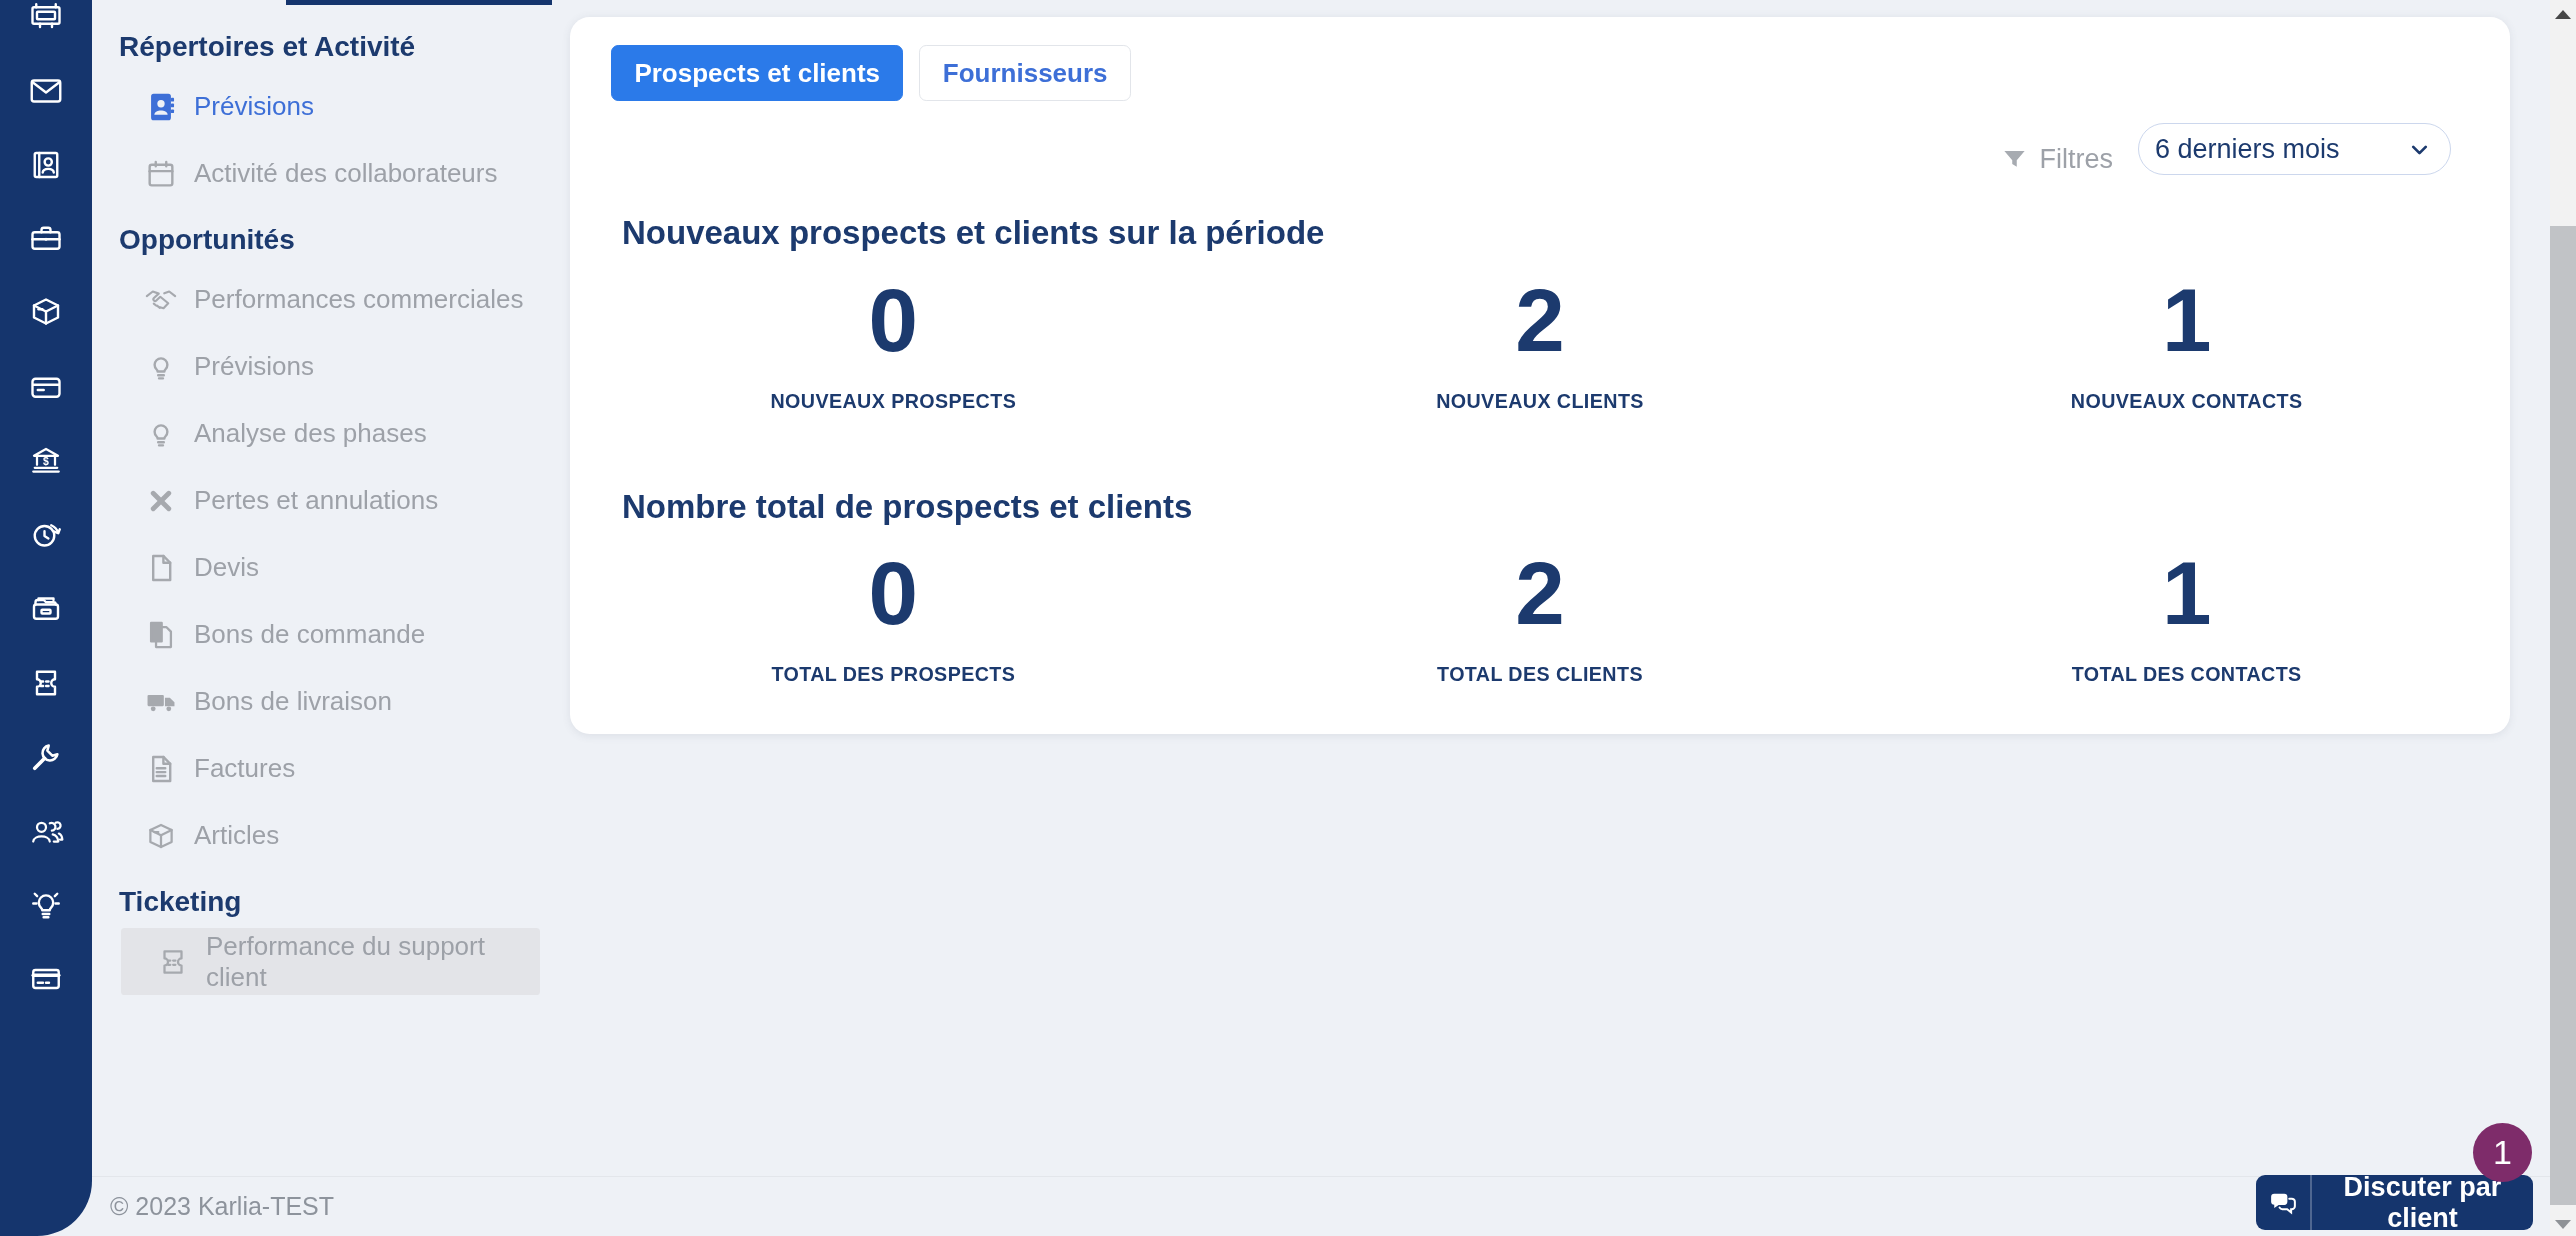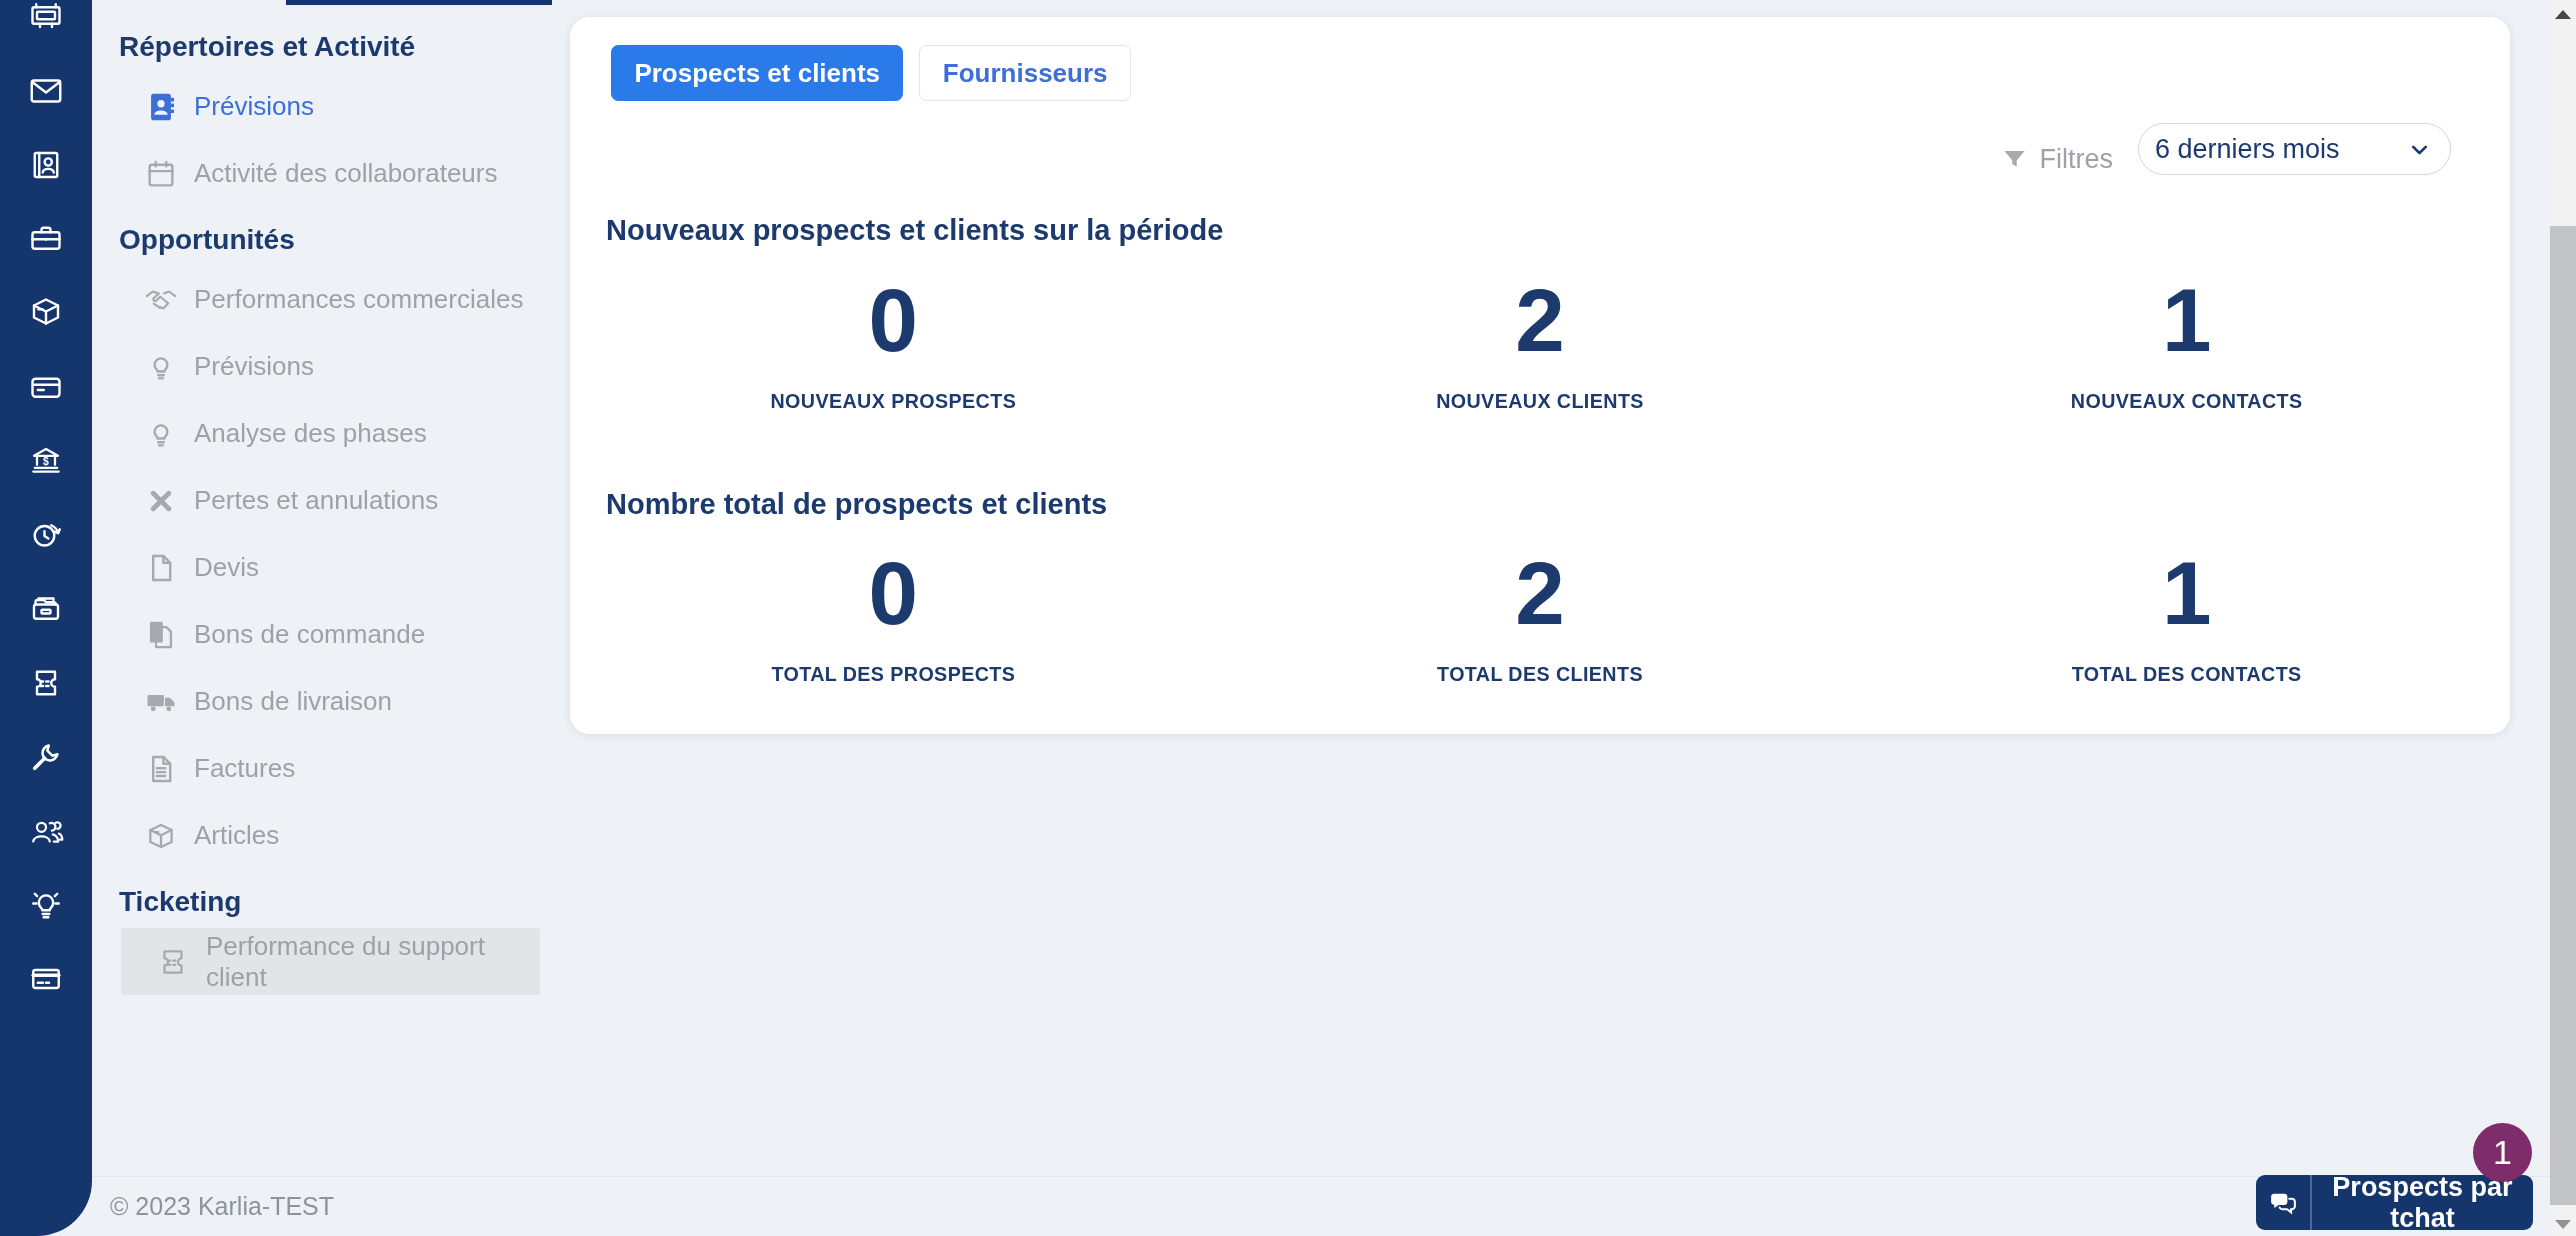--- a/index.html
+++ b/index.html
@@ -38,21 +38,21 @@
 
   .filter-row { position:absolute; top:104px; right:59px; height:54px; display:flex; align-items:flex-end; gap:25px; }
   .filters-chip { display:flex; align-items:center; gap:11.6px; color:#9da1a8; }
   .filters-chip svg { width:27px; height:27px; color:#a7abb1; }
   .filter-label { font-size:27px; }
   .period-select { width:313px; height:52px; border:1.8px solid #ccd7ed; border-radius:26px; background:#fff;
                    display:flex; align-items:center; justify-content:space-between; padding:0 18px 0 16px;
                    font-size:27px; color:#1c3a6e; cursor:pointer; }
   .period-select .chev svg { width:25px; height:25px; color:#1c3a6e; display:block; }
 
-  .sec-title { position:absolute; left:36px; font-size:29px; font-weight:bold; color:#1c3a6e; }
+  .sec-title { position:absolute; left:52px; font-size:33px; font-weight:bold; color:#1c3a6e; }
   .t0 { top:197px; } .t1 { top:471px; }
   .stat-row { position:absolute; left:0; width:100%; display:flex; }
   .r0 { top:259px; } .r1 { top:532px; }
   .stat-col { flex:1; text-align:center; }
   .stat-value { font-size:89px; font-weight:bold; color:#1c3a6e; line-height:1; }
   .stat-label { margin-top:25px; font-size:19.7px; font-weight:bold; color:#1c3a6e; letter-spacing:0.4px; }
 
   
   .footer { position:absolute; left:92px; right:26px; top:1176px; bottom:0; border-top:1.8px solid #e3e6eb;
             display:flex; align-items:center; padding-left:18px; font-size:25px; color:#8d939c; z-index:1; }
@@ -378,21 +378,21 @@
 </footer>
 
 <button class="chat-btn">
   <span class="chat-ic">
     <svg viewBox="0 0 24 24" fill="currentColor">
         <path d="M2.5 7A2.5 2.5 0 0 1 5 4.5h8A2.5 2.5 0 0 1 15.5 7v4a2.5 2.5 0 0 1-2.5 2.5H8.5L5 16v-2.6A2.5 2.5 0 0 1 2.5 11Z"></path>
         <path d="M17 8.5h2A2.5 2.5 0 0 1 21.5 11v3.5a2.5 2.5 0 0 1-2.5 2.5h-.5v2.5L15.3 17h-3.8a2.5 2.5 0 0 1-2.2-1.3" fill="none" stroke="currentColor" stroke-width="1.6" stroke-linecap="round"></path>
       </svg>
   </span>
   <span class="chat-sep"></span>
-  <span class="chat-label">Prospects par tchat</span>
+  <span class="chat-label">Discuter par client</span>
 </button>
 <div class="chat-badge">1</div>
 
 <div class="scrollbar">
   <div class="sb-up"></div>
   <div class="sb-thumb"></div>
   <div class="sb-down"></div>
 </div>
 
 

